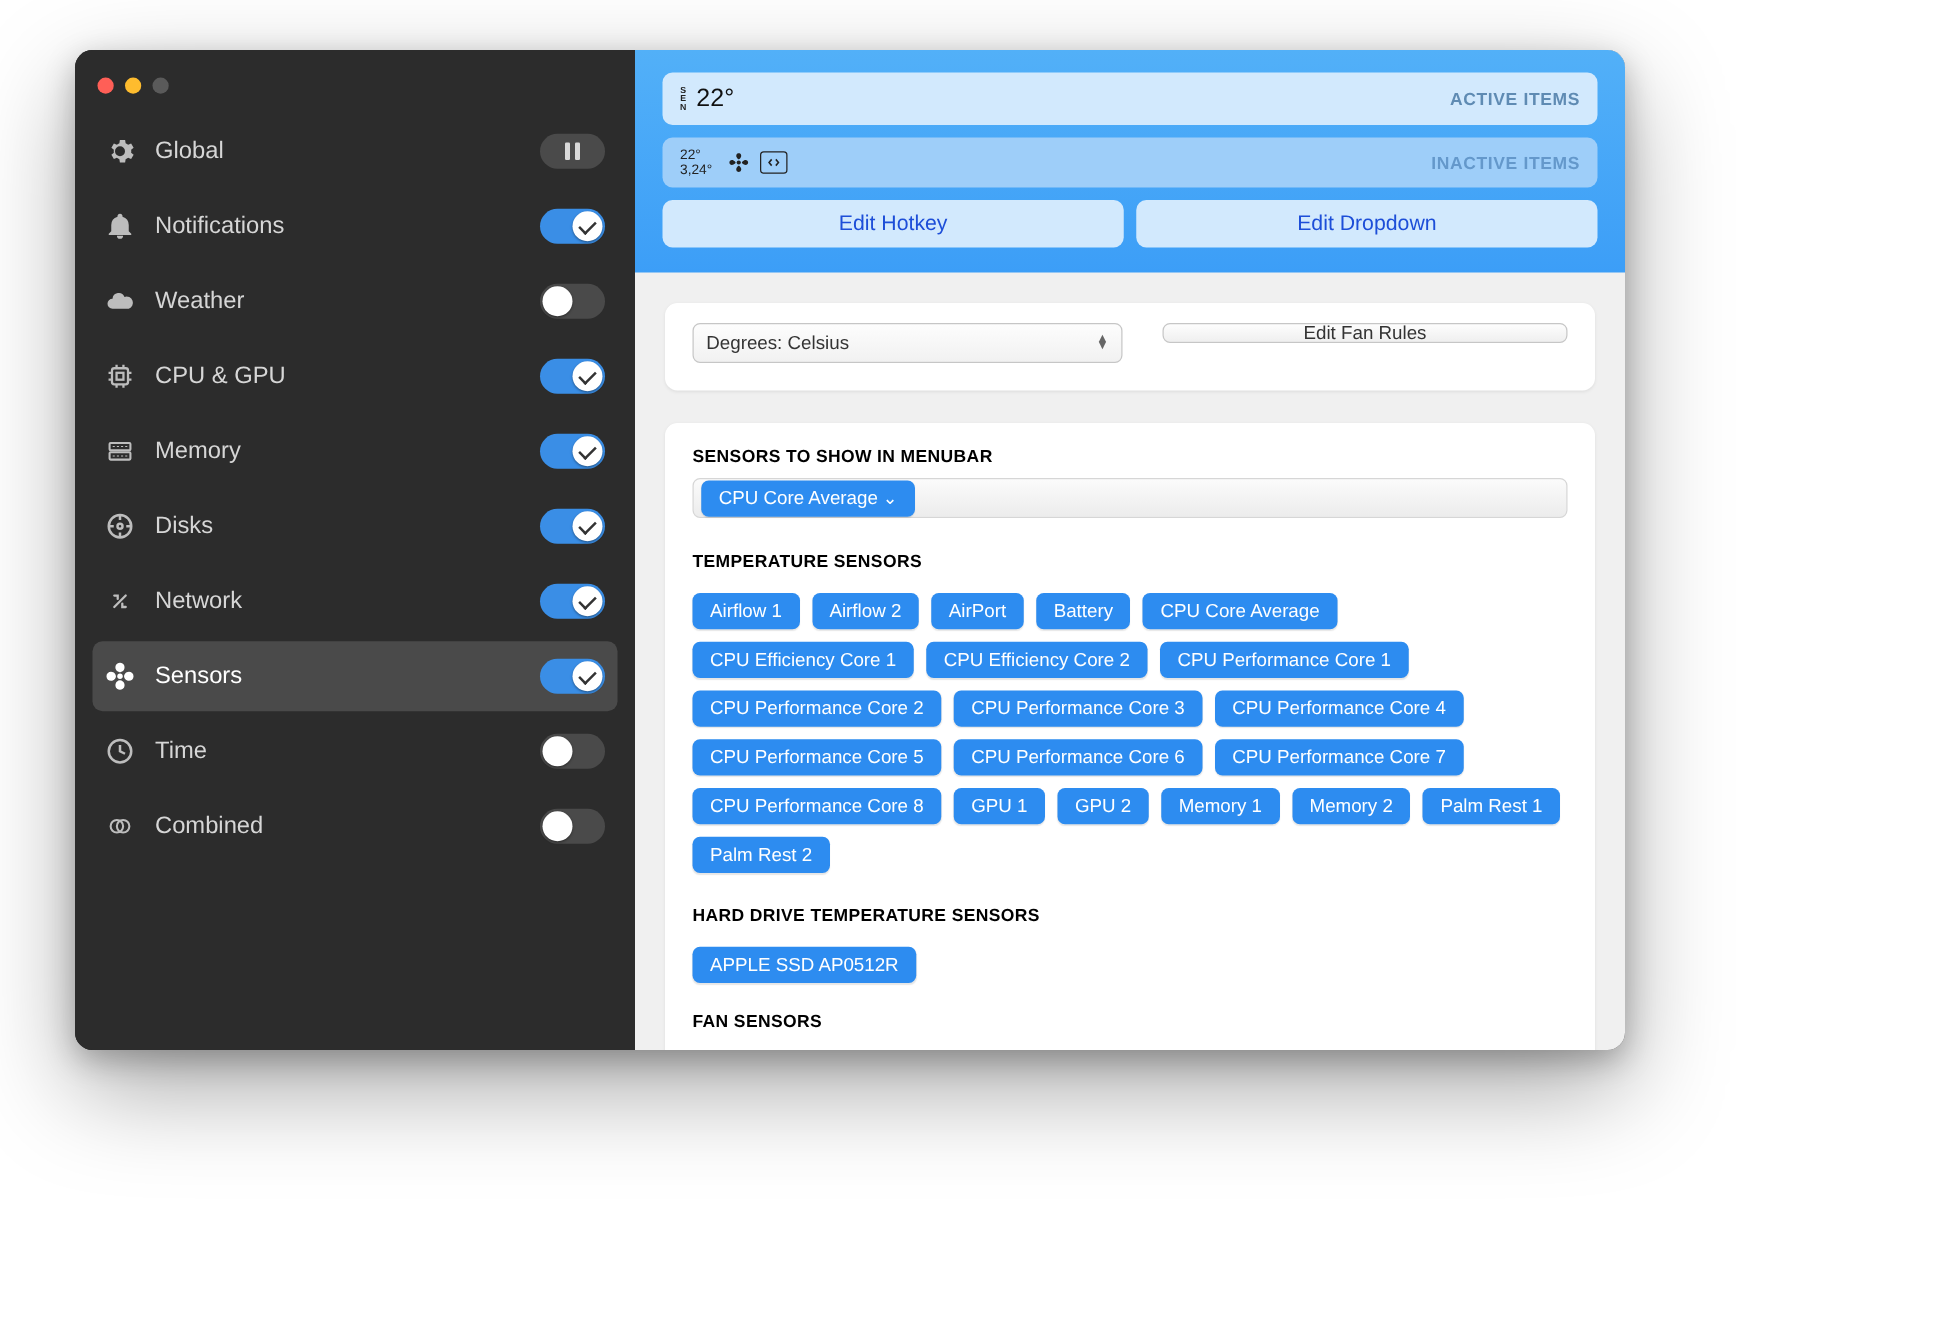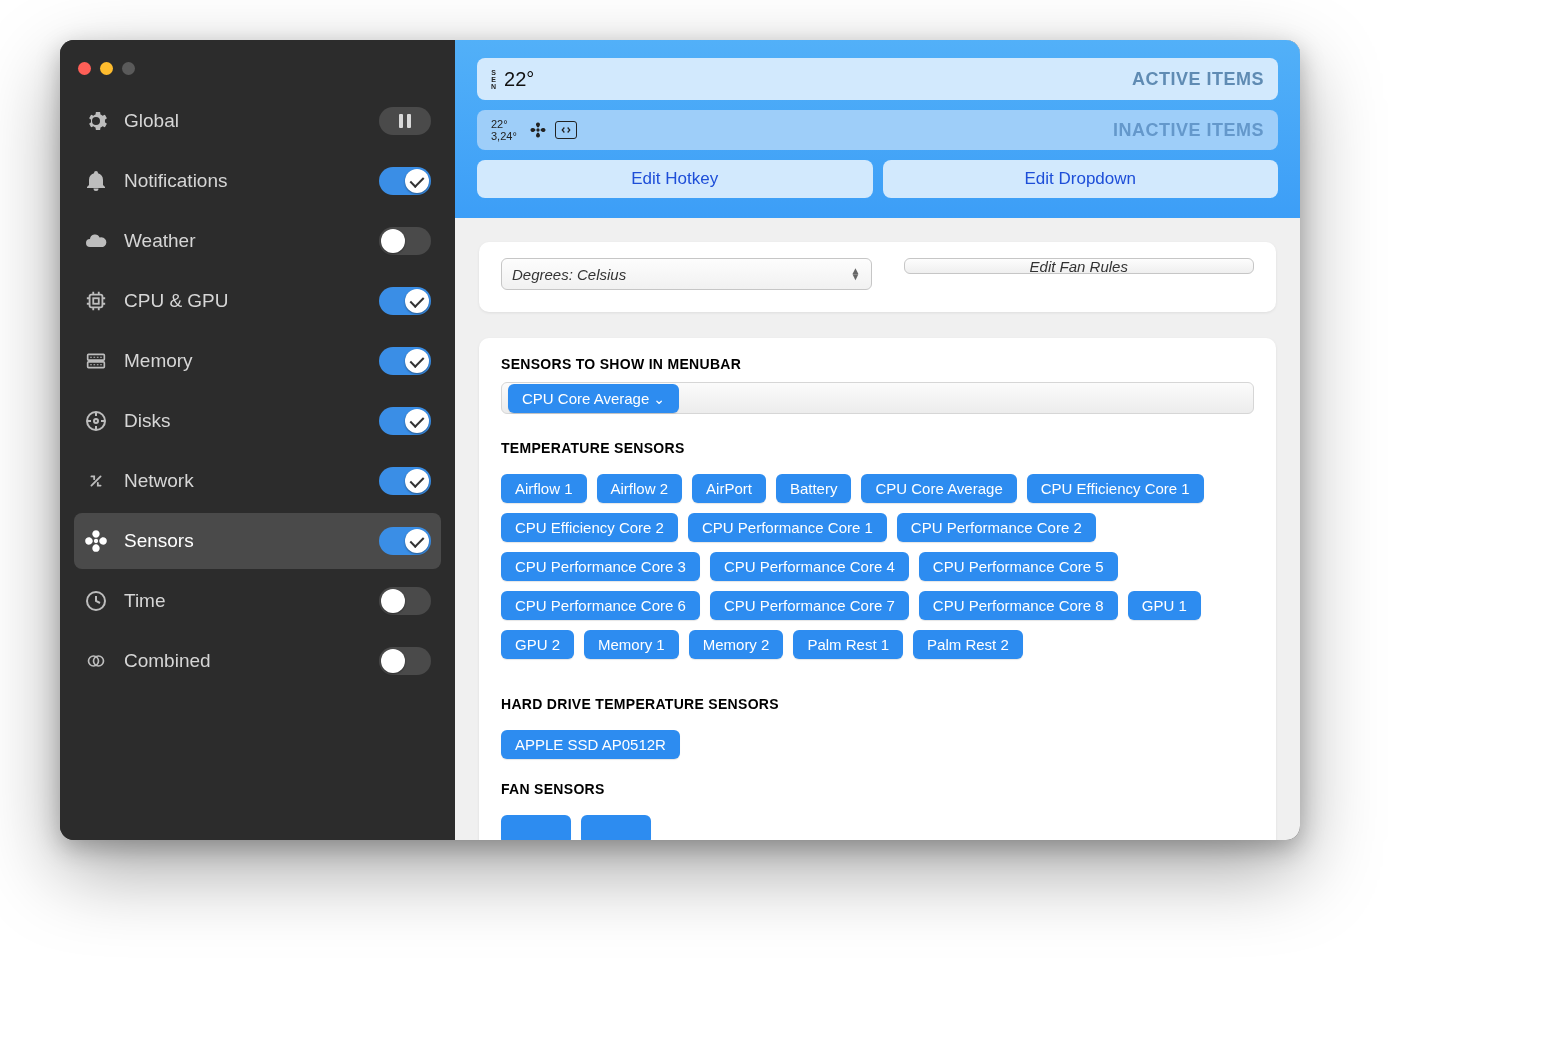--- a/index.html
+++ b/index.html
@@ -14,21 +14,21 @@
     width: 1240px;
     height: 800px;
     border-radius: 14px;
     overflow: hidden;
     box-shadow: 0 30px 80px rgba(0,0,0,.35), 0 8px 24px rgba(0,0,0,.25);
     display: flex;
     background: #2c2c2c;
   }
   
   .sidebar {
-    width: 395px;
+    width: 448px;
     background: #2c2c2c;
     color: #ddd;
     display: flex;
     flex-direction: column;
     padding-top: 10px;
   }
   .traffic-lights { display: flex; gap: 9px; padding: 12px 18px 18px; }
   .tl { width: 13px; height: 13px; border-radius: 50%; }
   .tl.red { background: #ff5f57; }
   .tl.yellow { background: #febc2e; }
@@ -92,21 +92,21 @@
     padding: 18px 22px 20px;
   }
   .bar {
     border-radius: 8px;
     display: flex; align-items: center;
     margin-bottom: 10px;
     position: relative;
   }
   .bar-active { background: #d2e9fd; height: 42px; padding: 0 14px; }
   .bar-inactive { background: #9ecef9; height: 40px; padding: 0 14px; }
-  .bar-label { margin-left:auto; font-size:18px; font-weight:700; letter-spacing:.5px; color:#5f8bb3; }
+  .bar-label { margin-left:auto; font-size:14px; font-weight:700; letter-spacing:.5px; color:#5f8bb3; }
   .bar-inactive .bar-label { color:#5a8fc3; opacity:.85; }
   .sen-badge {
     font-size:7px; line-height:7px; font-weight:700;
     display:flex; flex-direction:column; align-items:center;
     margin-right:8px; color:#222;
   }
   .temp-big { font-size:20px; font-weight:400; color:#111; }
   .mini-col { font-size:11px; line-height:12px; color:#222; margin-right:10px; display:flex; flex-direction:column; }
   .mini-icon { width:22px; height:22px; display:flex; align-items:center; justify-content:center; color:#222; margin-right:6px; }
   .mini-box { width:24px; height:18px; border:1.5px solid #222; border-radius:3px; display:flex; align-items:center; justify-content:center; }
@@ -118,21 +118,21 @@
     border:none;
   }
   
   .content { padding: 24px 24px 0; overflow:auto; }
   .card {
     background:#fff; border-radius:10px;
     box-shadow: 0 1px 3px rgba(0,0,0,.08);
     margin-bottom: 26px;
     padding: 16px 22px 22px;
   }
-  .row-controls { display:flex; gap:32px;font-style:italic; }
+  .row-controls { display:flex; gap:32px; }
   .mac-select {
     flex:1; height:32px; border-radius:6px;
     background: linear-gradient(#fdfdfd,#f1f1f1);
     border:1px solid #c6c6c6;
     display:flex; align-items:center;
     padding:0 10px; font-size:15px; color:#333;
     position:relative;
   }
   .mac-select .chev {
     margin-left:auto; font-size:10px; color:#666;
@@ -398,21 +398,21 @@
             <span class="chip">CPU Performance Core 7</span>
             <span class="chip">CPU Performance Core 8</span>
             <span class="chip">GPU 1</span>
             <span class="chip">GPU 2</span>
             <span class="chip">Memory 1</span>
             <span class="chip">Memory 2</span>
             <span class="chip">Palm Rest 1</span>
             <span class="chip">Palm Rest 2</span>
           </div>
 
-        <div class="section-title" style="margin-top:37px">HARD DRIVE TEMPERATURE SENSORS</div>
+        <div class="section-title" style="margin-top:25px">HARD DRIVE TEMPERATURE SENSORS</div>
         <div class="chip-group" id="hdd-chips">
             <span class="chip">APPLE SSD AP0512R</span>
           </div>
 
         <div class="section-title" style="margin-top:22px">FAN SENSORS</div>
         <div class="chip-group">
           <span class="chip" style="width:70px; height:30px; padding:0"></span>
           <span class="chip" style="width:70px; height:30px; padding:0"></span>
         </div>
       </div>

